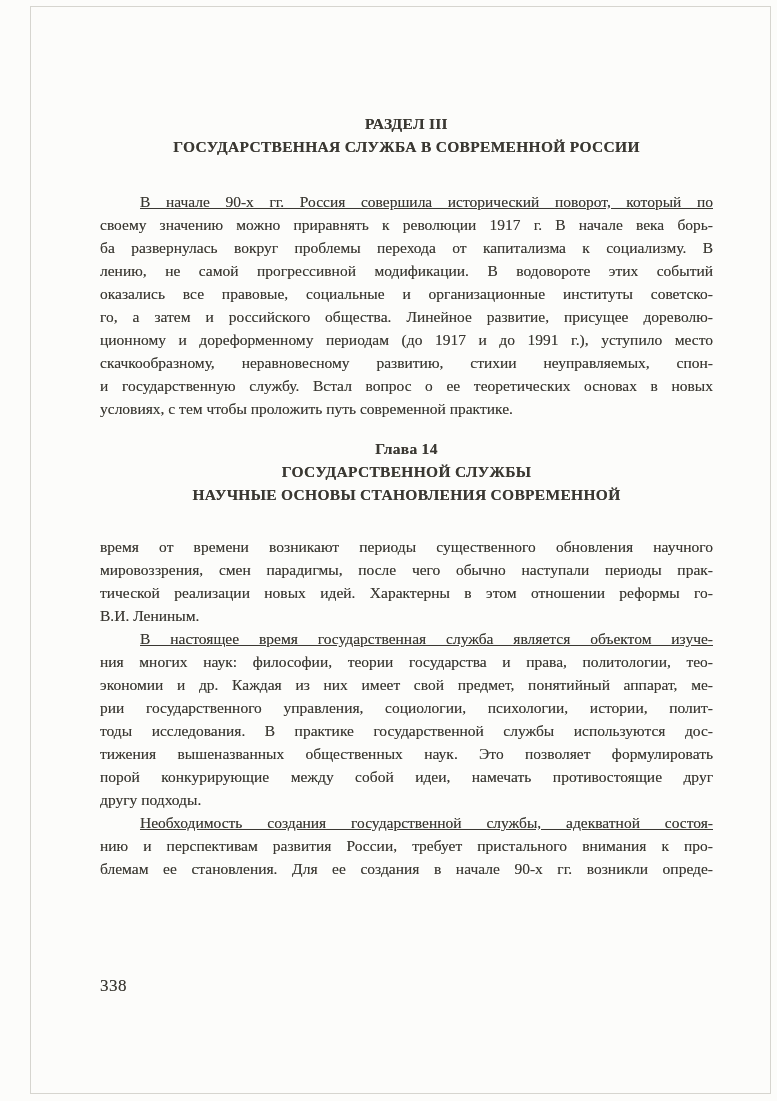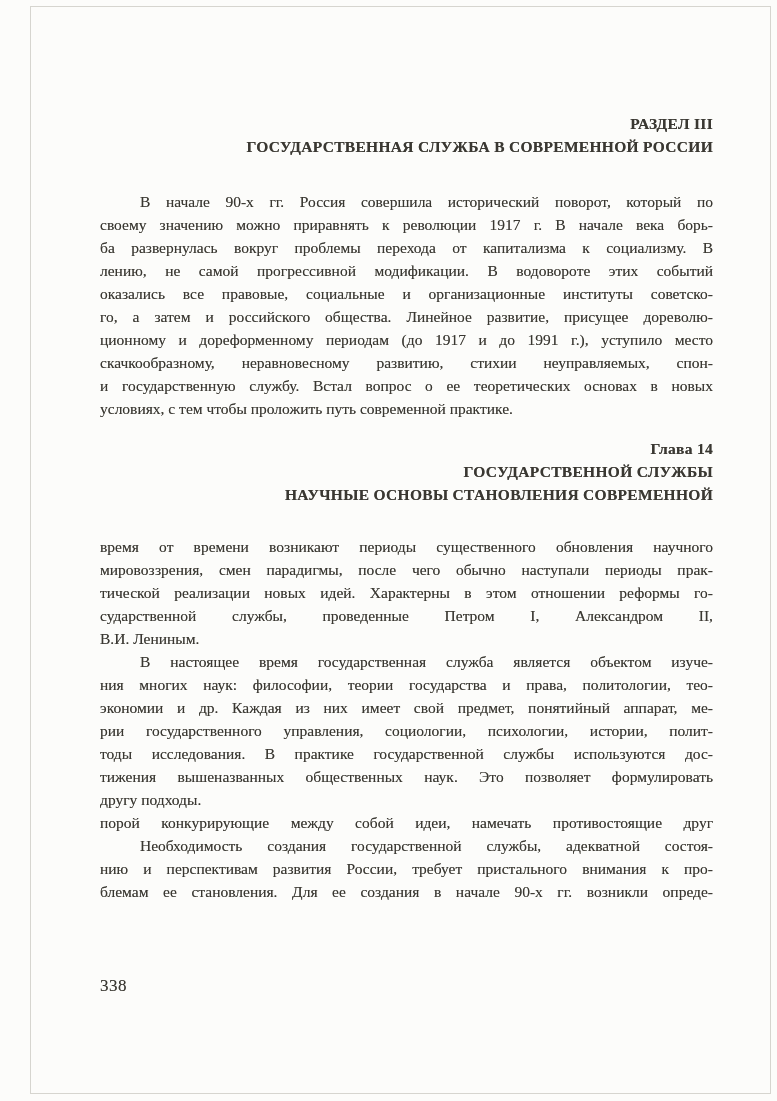--- a/index.html
+++ b/index.html
@@ -25,41 +25,42 @@
   }
   .content{
     position:absolute;
     left:100px;top:112px;
     width:613px;
   }
   .heading{
     margin:0 0 32px 0;
     font-size:15.5px;
     font-weight:bold;
-    text-align:right;
+    text-align:center;
     line-height:23px;
     letter-spacing:.3px;
     text-shadow:0 0 .4px rgba(58,56,50,.65);
   }
   .heading.chapter{
     margin:17px 0 29px 0;
   }
   .para{
     font-size:15.5px;
     line-height:23px;
     text-shadow:0 0 .4px rgba(58,56,50,.55);
   }
   .para .line{
     text-align:justify;
     text-align-last:justify;
     text-justify:inter-word;
     white-space:normal;
   }
   .para .line.first{
     text-indent:40px;
+    text-decoration:underline;
   }
   .para .line.lastleft{
     text-align-last:left;
   }
   .pagenum{
     position:absolute;
     left:100px;top:976px;
     font-size:17px;
     letter-spacing:.5px;
     text-shadow:0 0 .4px rgba(58,56,50,.55);
@@ -94,32 +95,31 @@
     <h2 class="heading chapter">
       <div>Глава 14</div>
       <div>ГОСУДАРСТВЕННОЙ СЛУЖБЫ</div>
       <div>НАУЧНЫЕ ОСНОВЫ СТАНОВЛЕНИЯ СОВРЕМЕННОЙ</div>
     </h2>
 
     <div class="para">
         <div class="line">время от времени возникают периоды существенного обновления научного</div>
         <div class="line">мировоззрения, смен парадигмы, после чего обычно наступали периоды прак-</div>
         <div class="line">тической реализации новых идей. Характерны в этом отношении реформы го-</div>
-        <div class="line">сударственной службы, проведенные Петром I, Александром II,</div>
         <div class="line lastleft">В.И. Лениным.</div>
       </div>
     <div class="para">
         <div class="line first">В настоящее время государственная служба является объектом изуче-</div>
         <div class="line">ния многих наук: философии, теории государства и права, политологии, тео-</div>
         <div class="line">экономии и др. Каждая из них имеет свой предмет, понятийный аппарат, ме-</div>
         <div class="line">рии государственного управления, социологии, психологии, истории, полит-</div>
         <div class="line">тоды исследования. В практике государственной службы используются дос-</div>
         <div class="line">тижения вышеназванных общественных наук. Это позволяет формулировать</div>
+        <div class="line">порой конкурирующие между собой идеи, намечать противостоящие друг</div>
         <div class="line lastleft">другу подходы.</div>
-        <div class="line">порой конкурирующие между собой идеи, намечать противостоящие друг</div>
       </div>
     <div class="para">
         <div class="line first">Необходимость создания государственной службы, адекватной состоя-</div>
         <div class="line">нию и перспективам развития России, требует пристального внимания к про-</div>
         <div class="line">блемам ее становления. Для ее создания в начале 90-х гг. возникли опреде-</div>
       </div>
 
   </div>
 
   <div class="pagenum">338</div>

